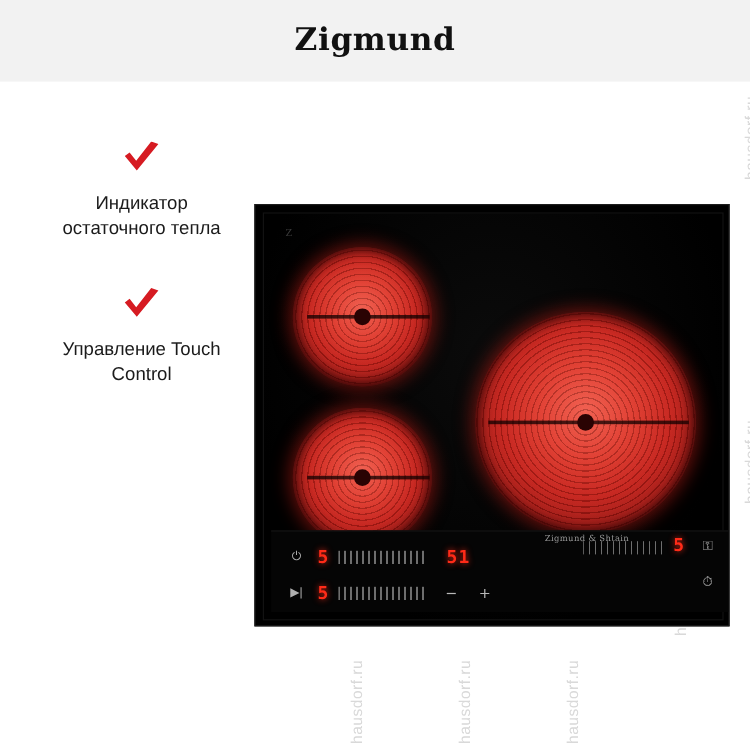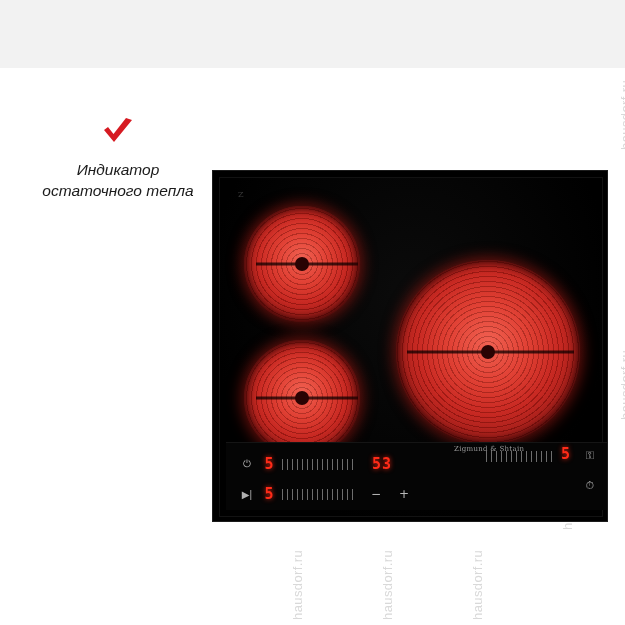--- a/index.html
+++ b/index.html
@@ -47,21 +47,20 @@
   
   .features {
     position: absolute;
     left: 18px;
     top: 118px;
     width: 200px;
   }
   .feature {
     margin-bottom: 38px;
     text-align: center;
-    font-style: italic;
   }
   .check-icon {
     display: block;
     margin: 0 auto 12px auto;
     width: 34px;
     height: 30px;
   }
   .feature-label {
     display: block;
     font-size: 15.5px;
@@ -258,32 +257,39 @@
     height: 11px;
     background: repeating-linear-gradient(90deg,
        #6e6e6e 0px, #6e6e6e 1px, transparent 1px, transparent 5px);
   }
 </style>
 </head>
 <body>
 
 <div class="header">
   <div class="brand">
+    <span class="brand-line1">Zigmund</span>
   </div>
 </div>
 
 <div class="features">
 
   <div class="feature">
     <svg class="check-icon" viewBox="0 0 34 30">
       <path d="M3 12 L13 24 L31 2 L25 0 L12.5 16 L7 9 Z" fill="#d61b22"></path>
     </svg>
     <span class="feature-label">Индикатор<br>остаточного тепла</span>
   </div>
 
+  <div class="feature">
+    <svg class="check-icon" viewBox="0 0 34 30">
+      <path d="M3 12 L13 24 L31 2 L25 0 L12.5 16 L7 9 Z" fill="#d61b22"></path>
+    </svg>
+    <span class="feature-label">Управление Touch<br>Control</span>
+  </div>
 
 </div>
 
 <div class="wm wm-v" style="left:618px; top:150px;">hausdorf.ru</div>
 <div class="wm wm-v" style="left:618px; top:420px;">hausdorf.ru</div>
 <div class="wm wm-v" style="left:560px; top:530px;">hausdorf.ru</div>
 <div class="wm wm-v" style="left:470px; top:620px;">hausdorf.ru</div>
 <div class="wm wm-v" style="left:380px; top:620px;">hausdorf.ru</div>
 <div class="wm wm-v" style="left:290px; top:620px;">hausdorf.ru</div>
 
@@ -320,21 +326,21 @@
     </div>
 
     <div class="panel">
 
       <div class="brand-mini">Zigmund &amp; Shtain</div>
 
       <div class="panel-row row-top">
         <span class="pwr">⏻</span>
         <span class="digit">5</span>
         <span class="slider"></span>
-        <span class="timer">53</span>
+        <span class="timer">51</span>
       </div>
 
       <div class="panel-row row-bottom">
         <span class="pwr">▶|</span>
         <span class="digit">5</span>
         <span class="slider"></span>
         <span class="minus">−</span>
         <span class="plus">+</span>
       </div>
 

